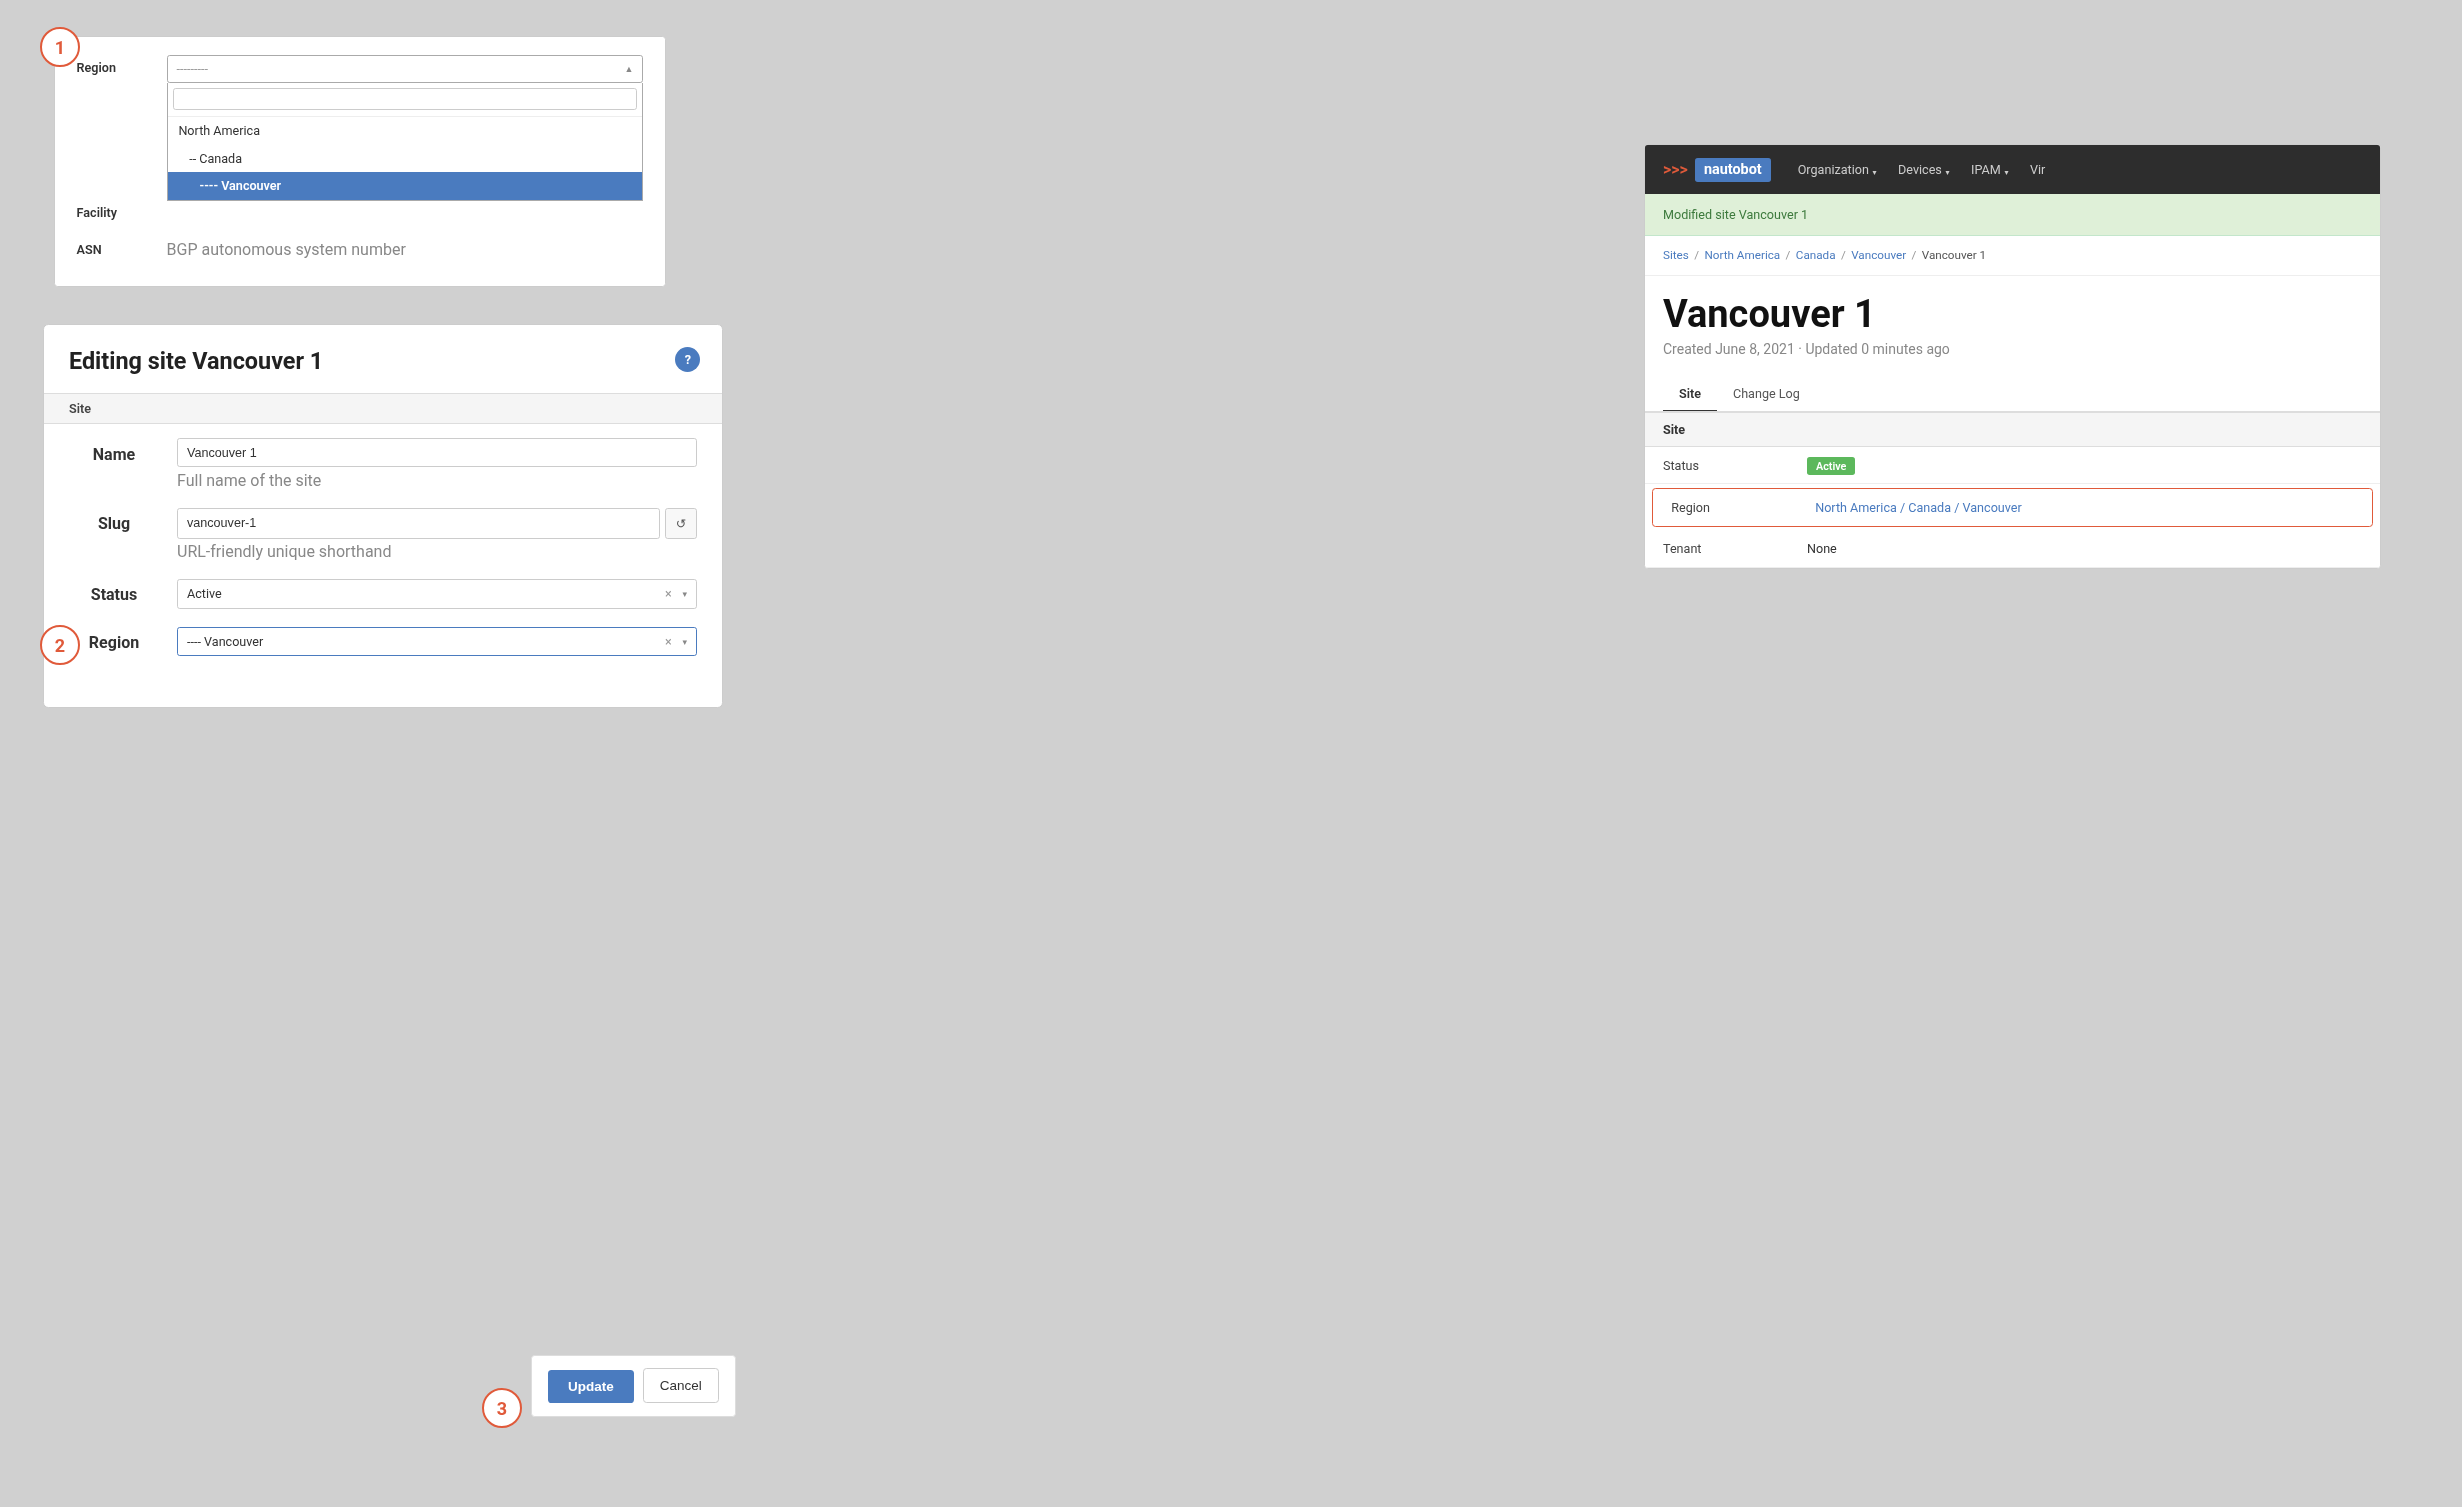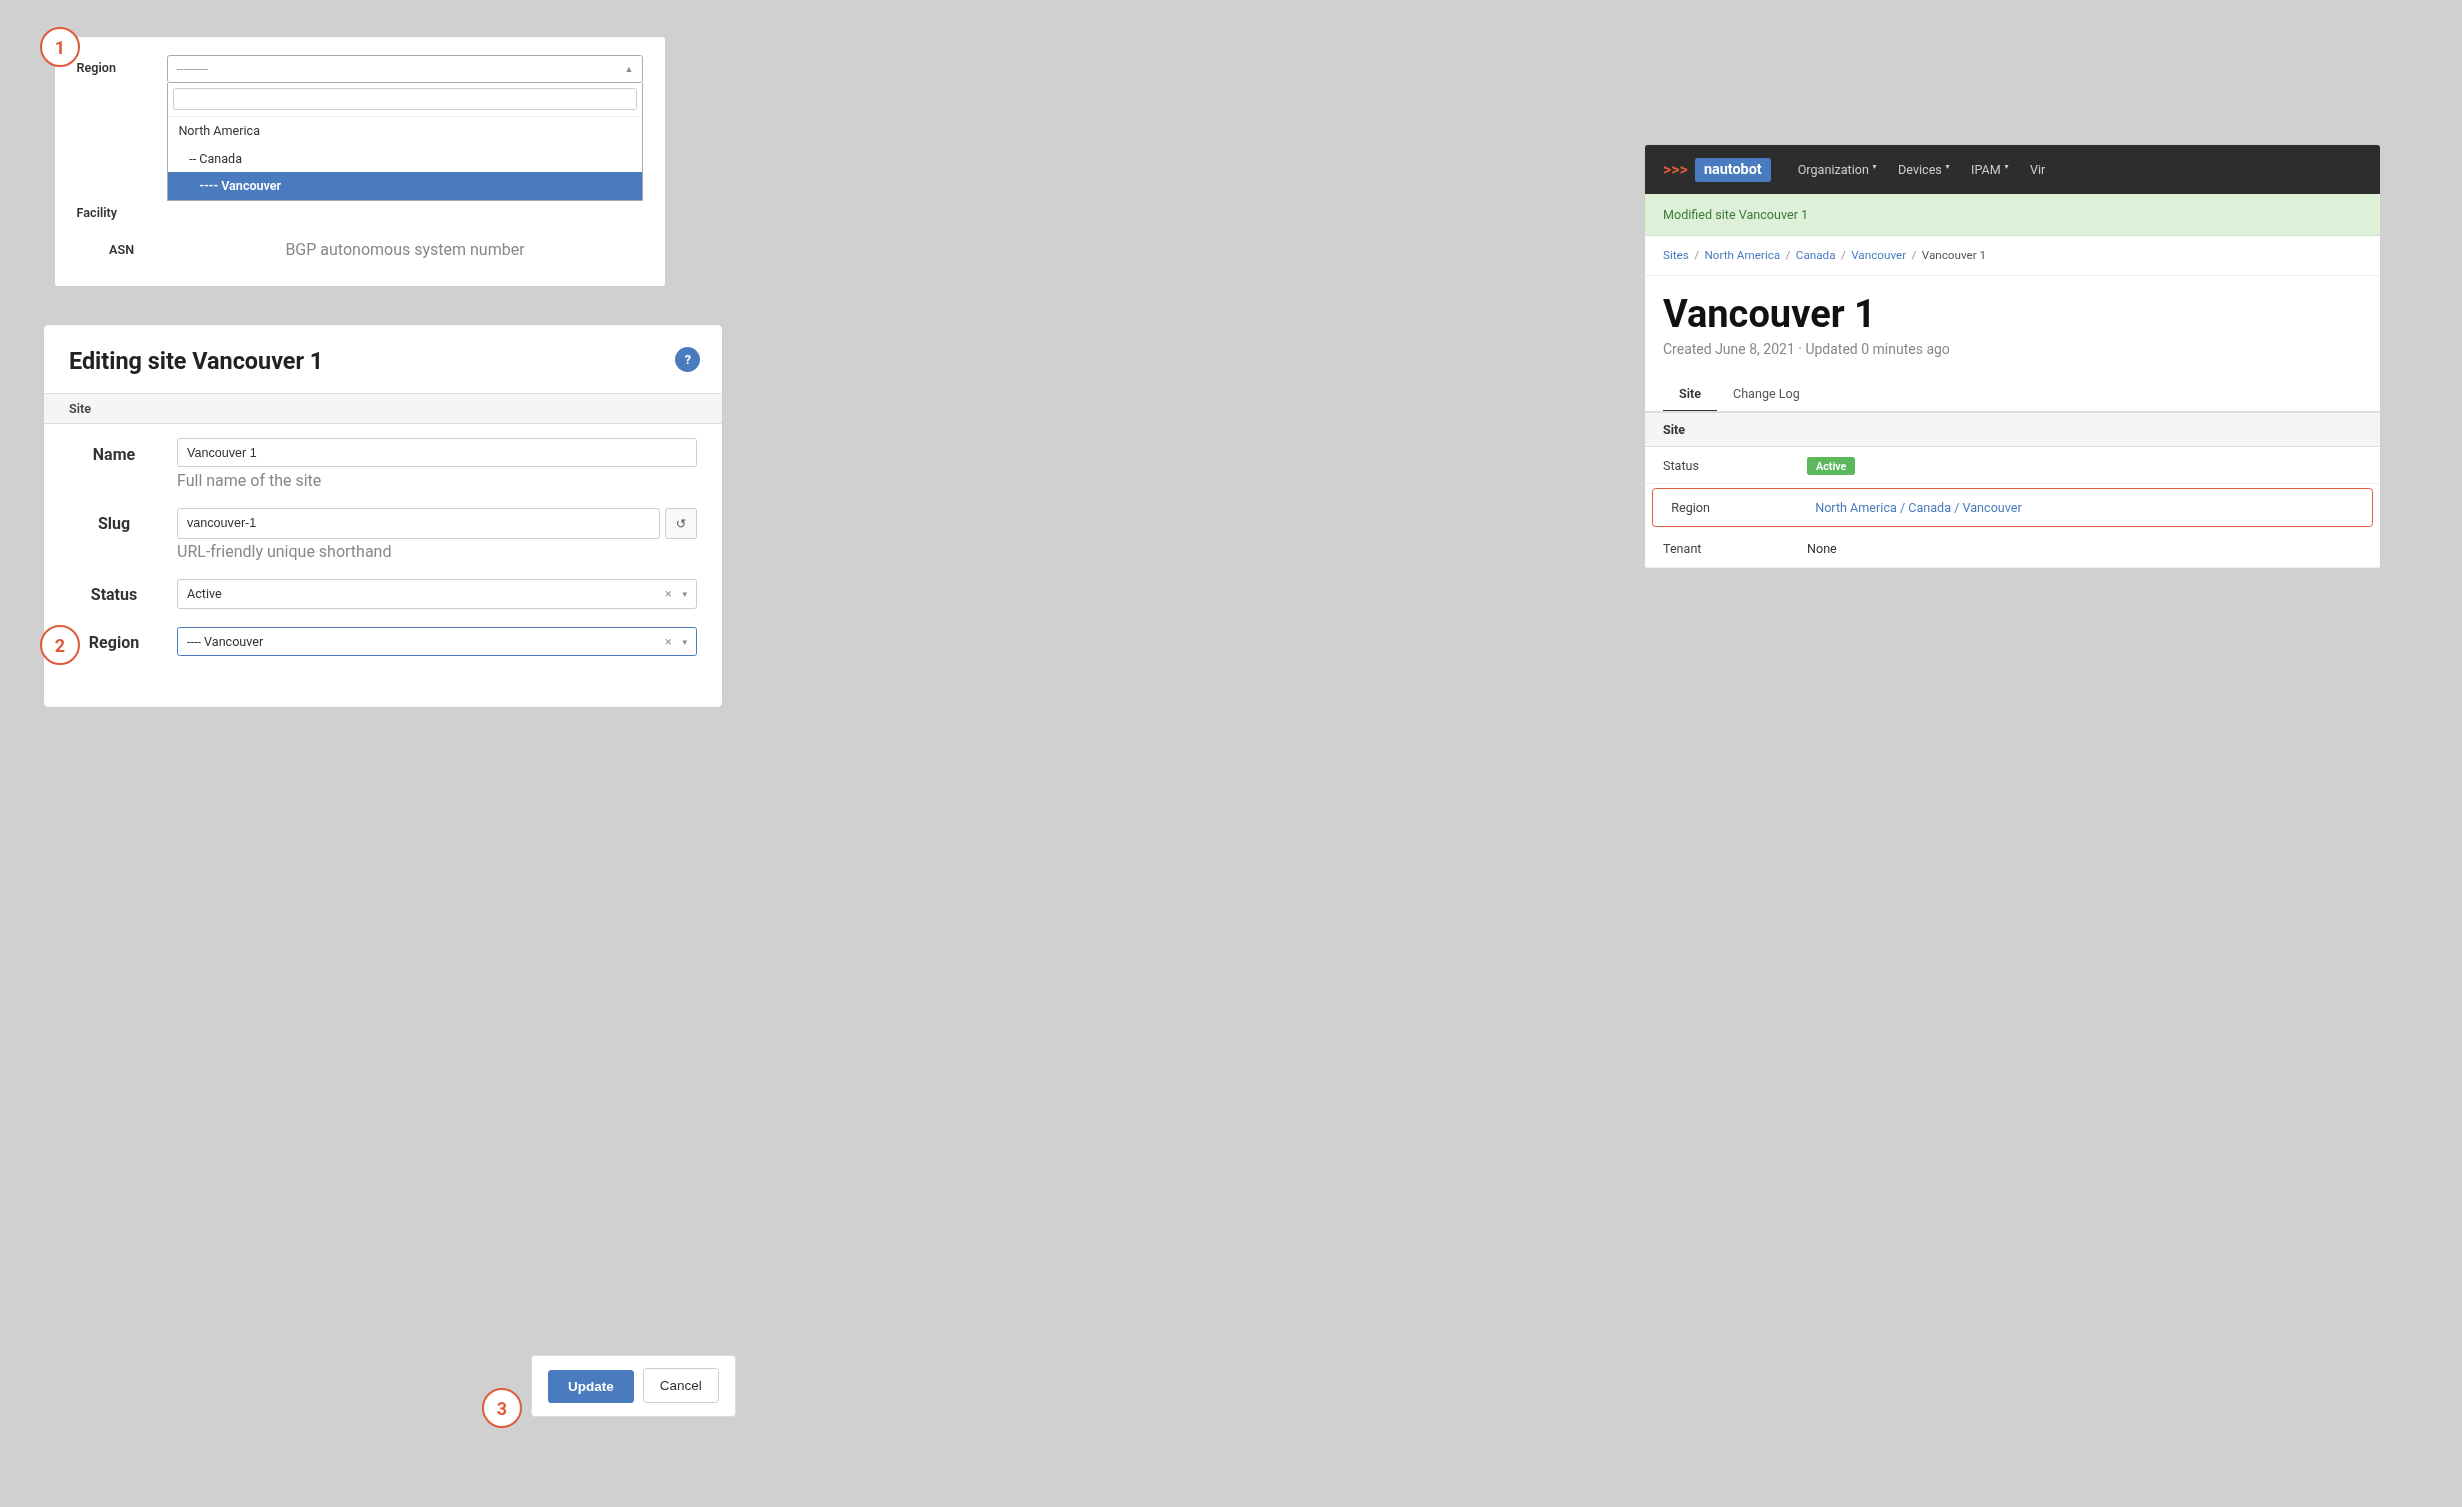--- a/index.html
+++ b/index.html
@@ -383,21 +383,21 @@
       display: flex;
       gap: 21.6px;
       margin-left: 9px;
     }
 
     .nav-item {
       color: #ccc;
       font-size: 12.6px;
       cursor: pointer;
       display: flex;
-      align-items: flex-start;
+      align-items: flex-end;
       gap: 3.6px;
     }
 
     .nav-item .dropdown-arrow {
       font-size: 8px;
     }
 
     
     .success-banner {
       background: #dff0d8;
@@ -552,21 +552,21 @@
           <span>---- Vancouver</span>
         </div>
       </div>
     </div>
   </div>
 
   <div class="facility-row" style="margin-top: 117px;">
     <div class="field-label">Facility</div>
   </div>
 
-  <div class="asn-row" style=" text-align: center;">
+  <div class="asn-row" style="">
     <div class="field-label">ASN</div>
     <div class="asn-input-wrapper">
       <div class="field-help">BGP autonomous system number</div>
     </div>
   </div>
 </div>
 
 <div class="step-badge" id="step2-badge">
   <span>2</span>
 </div>

